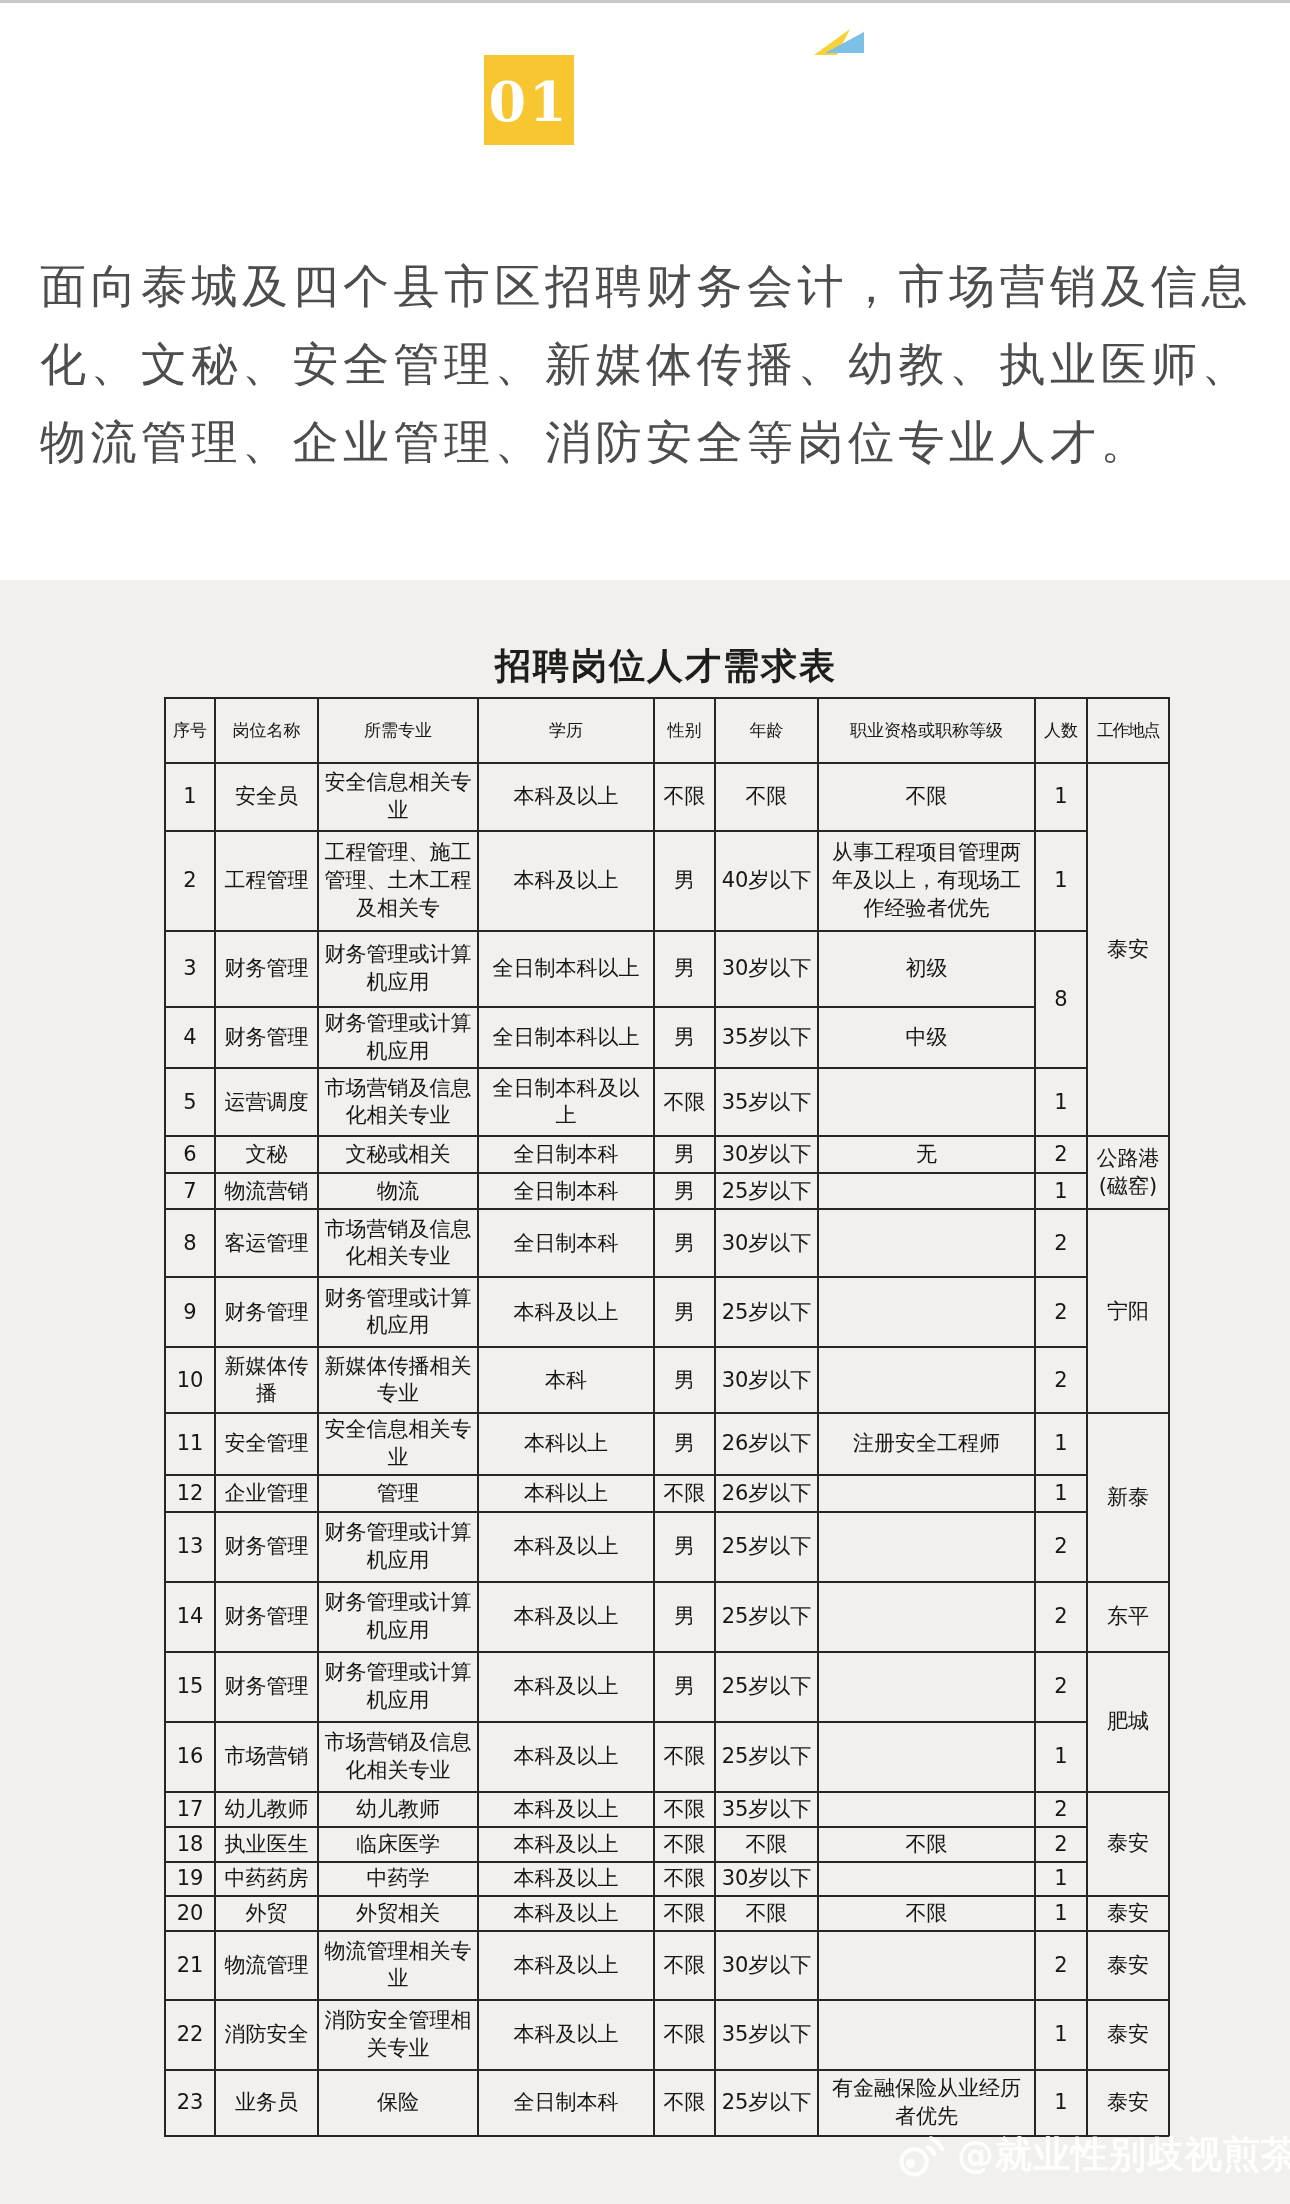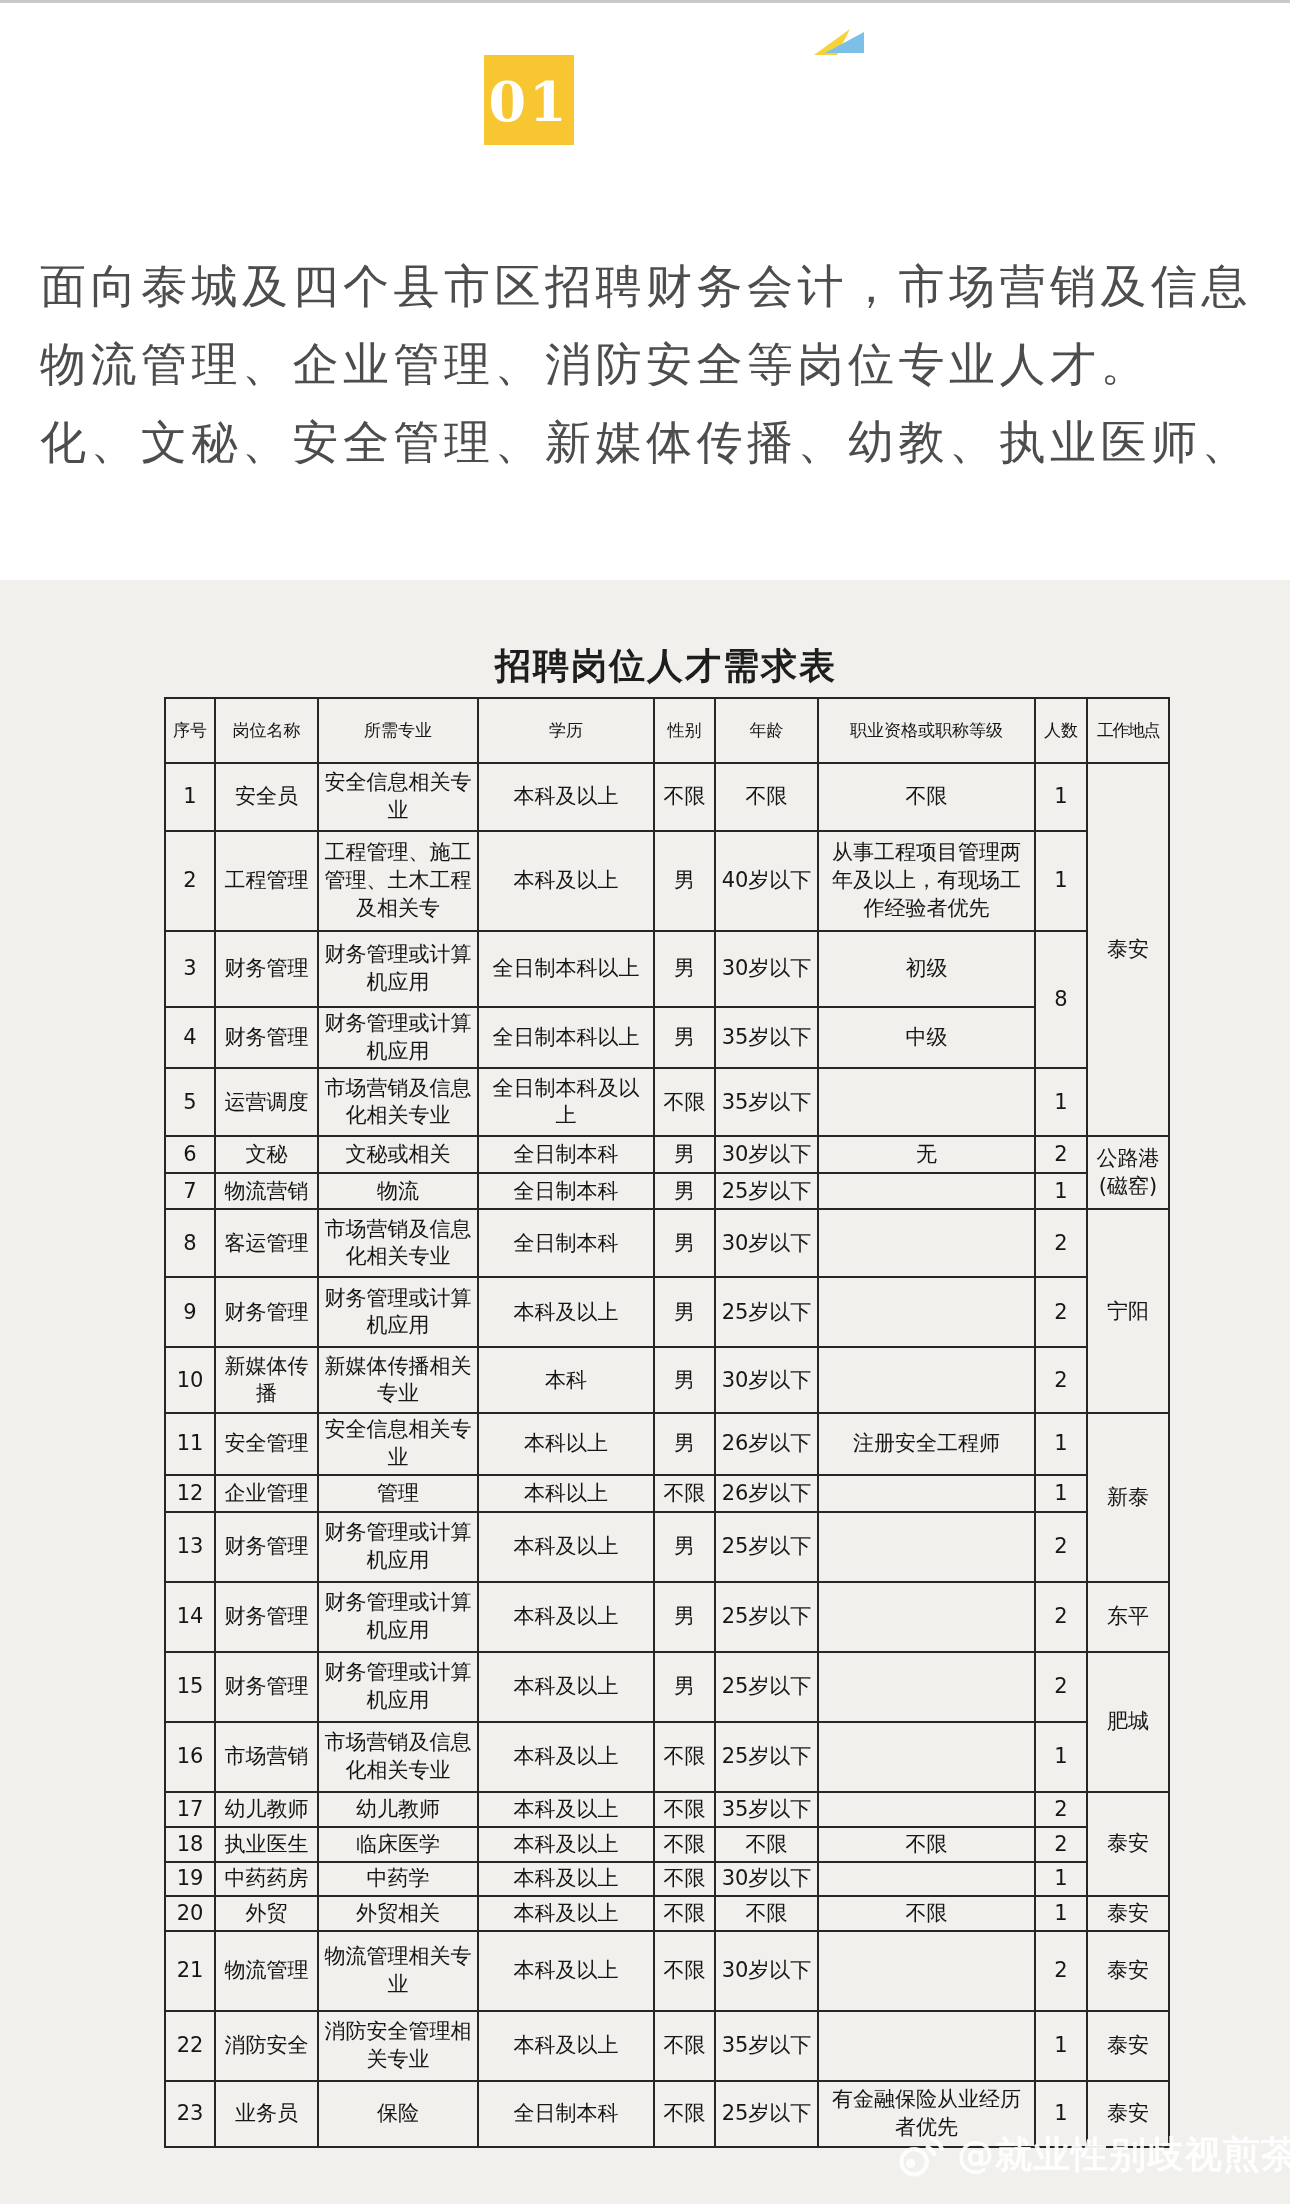--- a/index.html
+++ b/index.html
@@ -86,22 +86,22 @@
       <span id="badge-number">01</span>
     </div>
     <svg id="corner-accent" width="50" height="26" viewBox="0 0 50 26">
       <polygon id="accent-yellow-tri" points="0,26 36,0 23,26" fill="#F7D23A"></polygon>
       <polygon id="accent-blue-tri" points="11,24 50,3 50,24" fill="#7CC0E8"></polygon>
     </svg>
   </div>
 
   <div id="intro">
     <div>面向泰城及四个县市区招聘财务会计，市场营销及信息</div>
+    <div>化、文秘、安全管理、新媒体传播、幼教、执业医师、</div>
     <div>物流管理、企业管理、消防安全等岗位专业人才。</div>
-    <div>化、文秘、安全管理、新媒体传播、幼教、执业医师、</div>
   </div>
 
   <div id="scan">
     <div id="table-title">招聘岗位人才需求表</div>
     <table id="reqtable">
         <colgroup>
           <col style="width: 50px;">
           <col style="width: 103px;">
           <col style="width: 160px;">
           <col style="width: 176px;">
@@ -325,21 +325,21 @@
             <td>20</td>
             <td>外贸</td>
             <td>外贸相关</td>
             <td>本科及以上</td>
             <td>不限</td>
             <td>不限</td>
             <td>不限</td>
             <td>1</td>
             <td>泰安</td>
           </tr>
-          <tr style="height: 80px;">
+          <tr style="height: 69px;">
             <td>21</td>
             <td>物流管理</td>
             <td>物流管理相关专业</td>
             <td>本科及以上</td>
             <td>不限</td>
             <td>30岁以下</td>
             <td></td>
             <td>2</td>
             <td>泰安</td>
           </tr>

